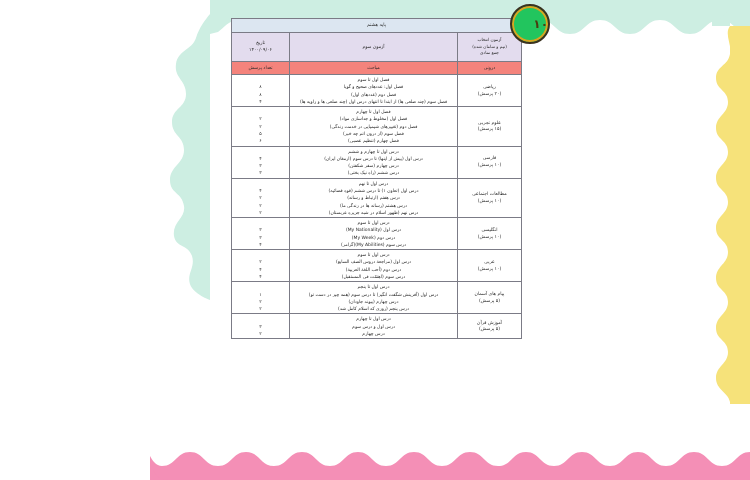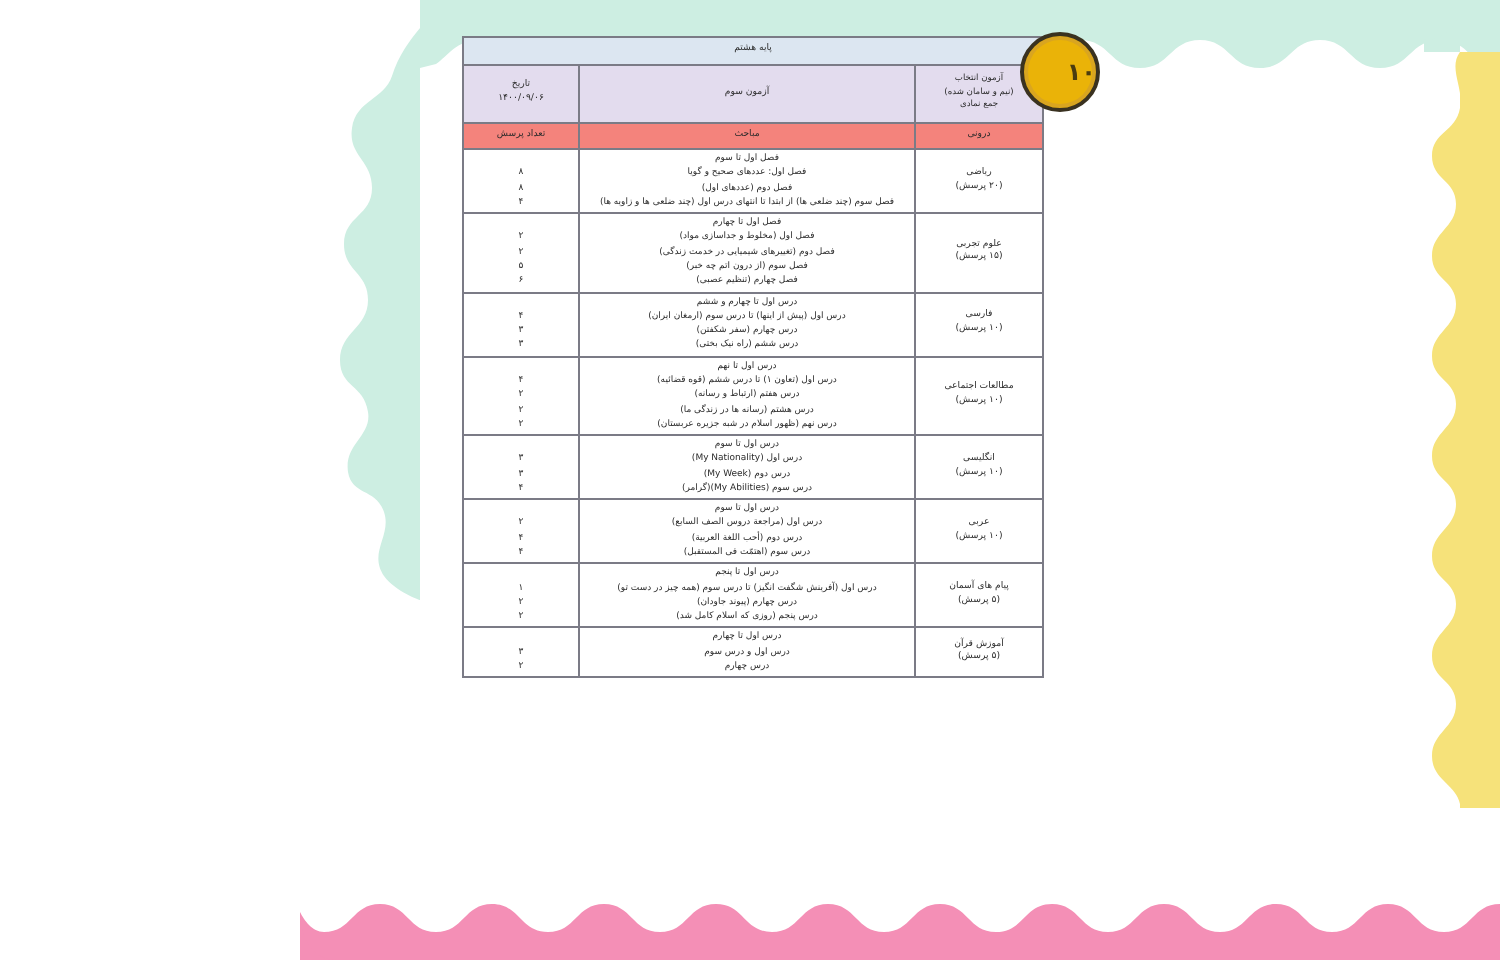--- a/index.html
+++ b/index.html
@@ -20,26 +20,26 @@
   .frame-layer {
     position: absolute;
     inset: 0;
     pointer-events: none;
   }
   .frame-layer svg { display: block; width: 750px; height: 480px; }
 
   
   .page-badge {
     position: absolute;
-    top: 16px;
+    top: 4px;
     left: 510px;
     width: 36px;
     height: 36px;
     border-radius: 50%;
-    background: #eab308;
+    background: #22c55e;
     border: 2.5px solid #3a3220;
     box-shadow: inset 0 0 0 2px #d9a520;
     display: flex;
     align-items: center;
     justify-content: flex-start;
     z-index: 6;
   }
   .page-badge span {
     font-size: 12px;
     color: #4a3c10;

